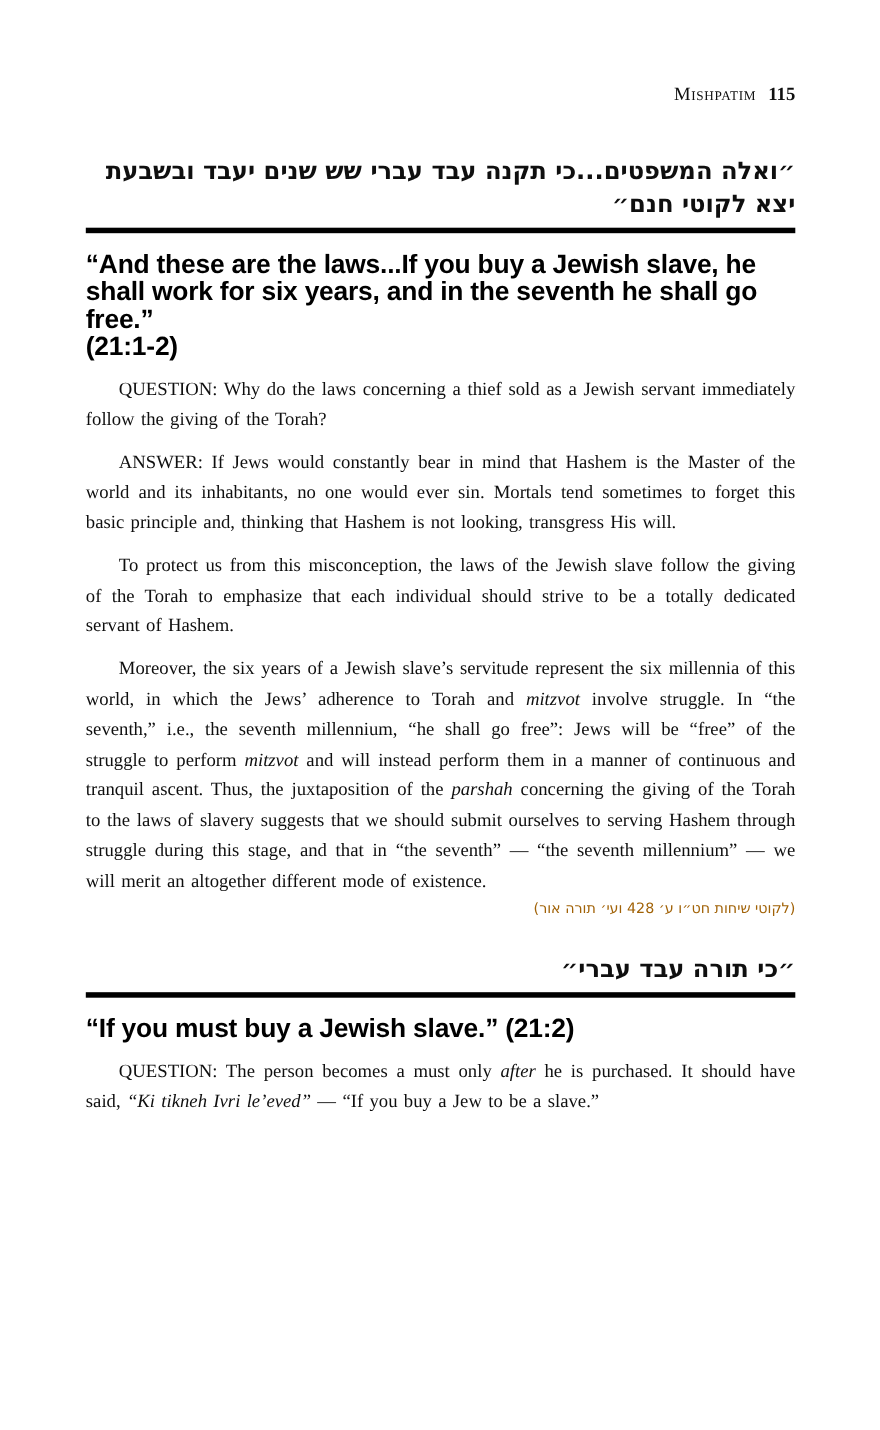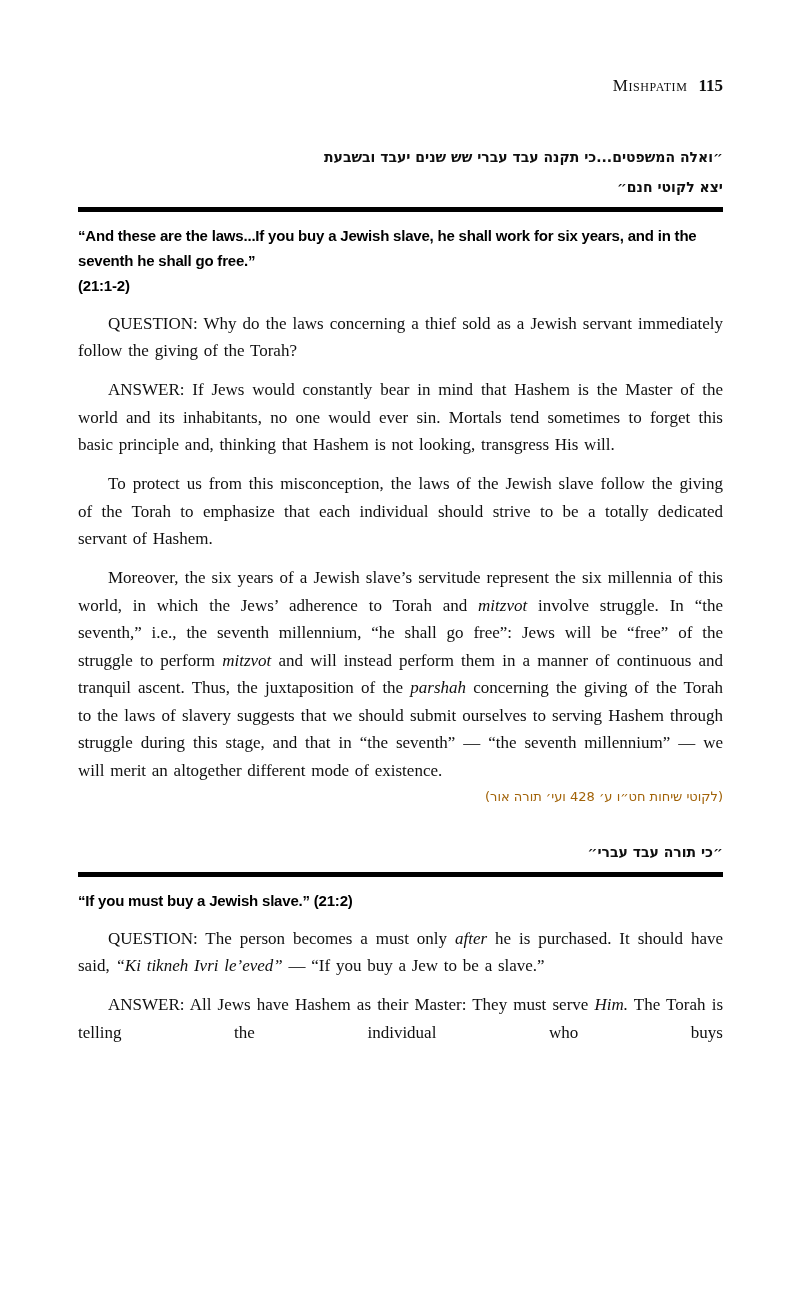--- a/index.html
+++ b/index.html
@@ -32,35 +32,35 @@
   }
   .running-header .pgnum {
     font-weight: bold;
     margin-left: 11px;
   }
   .hebrew-heading {
     direction: rtl;
     text-align: right;
     font-family: "DejaVu Sans", "Liberation Sans", sans-serif;
     font-weight: bold;
-    font-size: 14px;
+    font-size: 22px;
     line-height: 30px;
   }
   .hh-first { margin-top: 46px; }
   .rule {
     height: 5px;
     background: #000000;
     margin-top: 5px;
   }
   .bold-heading {
     font-family: "Liberation Sans", sans-serif;
     font-weight: bold;
-    font-size: 15px;
+    font-size: 24px;
     line-height: 25px;
-    margin-top: 11px;
+    margin-top: 16px;
     letter-spacing: -0.2px;
     color: #000;
   }
   .para {
     font-family: "Liberation Serif", serif;
     font-size: 17px;
     line-height: 27.5px;
     text-align: justify;
     text-indent: 30px;
     margin: 11.5px 0 0 0;
@@ -109,17 +109,16 @@
     <div class="section-2">
       <div class="hebrew-heading">
         <div>״כי תורה עבד עברי״</div>
       </div>
       <div class="rule"></div>
       <div class="bold-heading">
         <span>“If you must buy a Jewish slave.”</span>
         <span>(21:2)</span>
       </div>
       <p class="para"><span>QUESTION: The person becomes a must only </span><em>after</em><span> he is purchased. It should have said, </span><em>“Ki tikneh Ivri le’eved”</em><span> — “If you buy a Jew to be a slave.”</span></p>
-      <p class="para cutoff"><span>ANSWER: All Jews have Hashem as their Master: They must serve </span><em>Him.</em><span> The Torah is telling the individual who buys</span></p>
     </div>
 
   </div>
 </div>
 
 </body></html>

